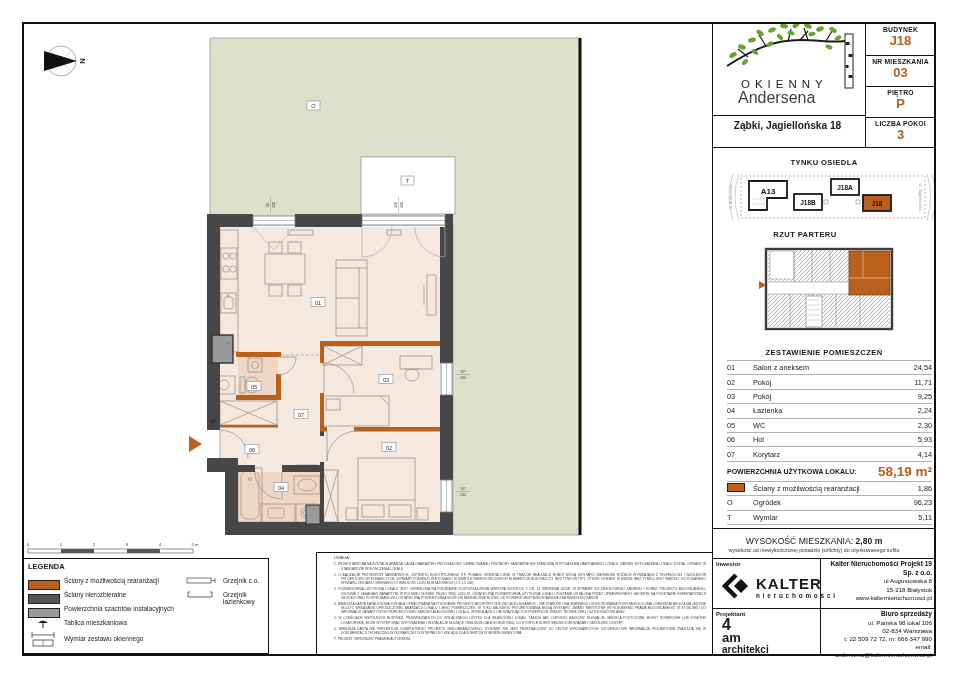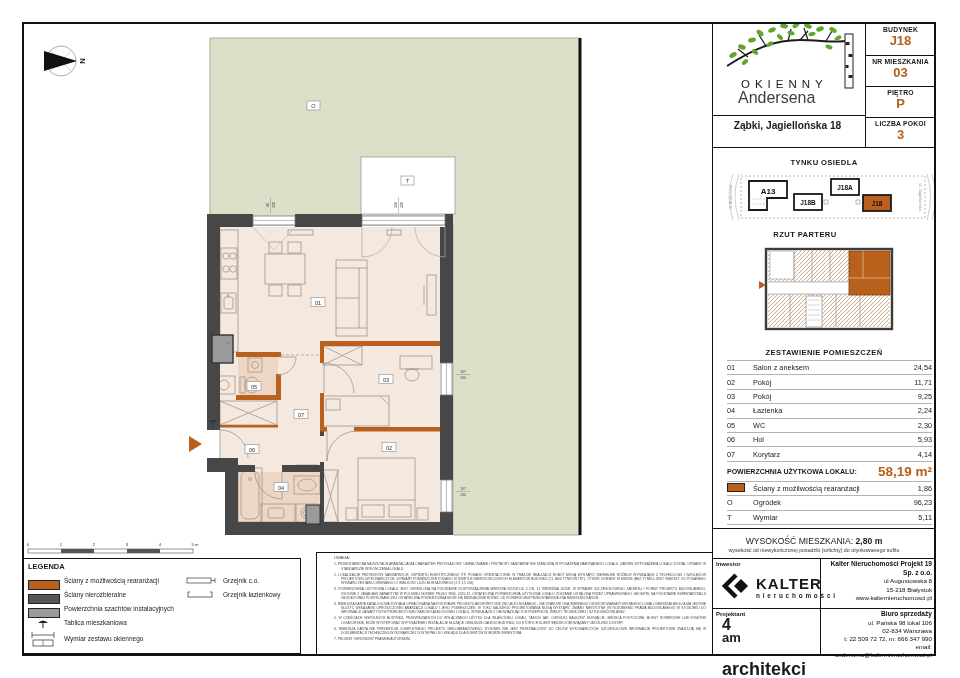--- a/index.html
+++ b/index.html
@@ -26,21 +26,21 @@
   .swatch{display:inline-block;width:16px;height:7px;background:#b9611c;border:.8px solid #222;margin-right:4px;}
   .lswatch{display:inline-block;width:30px;height:8px;border:.8px solid #222;vertical-align:middle;}
   
   .tiny-bold{font-size:6px;font-weight:bold;}
   .addr{font-size:6.2px;line-height:1.32;text-align:right;color:#111;}
   .addr b{font-size:6.6px;}
   #uwagi{left:334px;top:555px;width:372px;font-size:3.3px;line-height:1.32;color:#474747;}
   #uwagi .uw-title{font-size:4px;margin-bottom:2px;}
   #uwagi .uw-item{padding-left:7px;text-indent:-7px;margin-bottom:1.6px;text-align:justify;}
   
-  #legend-box{left:22px;top:558px;width:279px;height:96px;border:1.4px solid #111;box-sizing:border-box;}
+  #legend-box{left:22px;top:558px;width:247px;height:96px;border:1.4px solid #111;box-sizing:border-box;}
   .leg-label{font-size:6.5px;color:#222;}
   
   #logo-ogrody{left:741px;top:78px;font-size:11.5px;letter-spacing:5px;color:#222;}
   #logo-andersena{left:738px;top:89px;font-size:16px;color:#404040;}
   #tb-address{left:712px;top:120px;width:151px;text-align:center;font-size:10.2px;font-weight:bold;}
   
   .kalter-name{font-size:15px;font-weight:bold;letter-spacing:1px;}
   .kalter-sub{font-size:6.4px;font-weight:bold;letter-spacing:2.8px;}
   .fouram{font-weight:bold;line-height:0.95;}
 </style>
@@ -550,21 +550,21 @@
 <div class="abs addr" style="left:822px;top:560px;width:110px;">
   <b>Kalter Nieruchomości Projekt 19 Sp. z o.o.</b><br>
   <span>ul Augustowska 8</span><br>
   <span>15-218 Białystok</span><br>
   <span>www.kalternieruchomosci.pl</span>
 </div>
 <div class="abs tiny-bold" style="left:716px;top:611px;">Projektant</div>
 <div class="abs fouram" style="left:722px;top:617px;">
   <div style="font-size:16px;">4</div>
   <div style="font-size:13px;">am</div>
-  <div style="font-size:18px;margin-top:16px;">architekci</div>
+  <div style="font-size:10px;">architekci</div>
 </div>
 <div class="abs addr" style="left:822px;top:610px;width:110px;">
   <b>Biuro sprzedaży</b><br>
   <span>ul. Pańska 98 lokal 106</span><br>
   <span>02-834 Warszawa</span><br>
   <span>t: 22 509 72 72, m: 666 347 990</span><br>
   <span>email: andersena@kalternieruchomosci.pl</span>
 </div>
 
 <div class="abs" id="legend-box">

